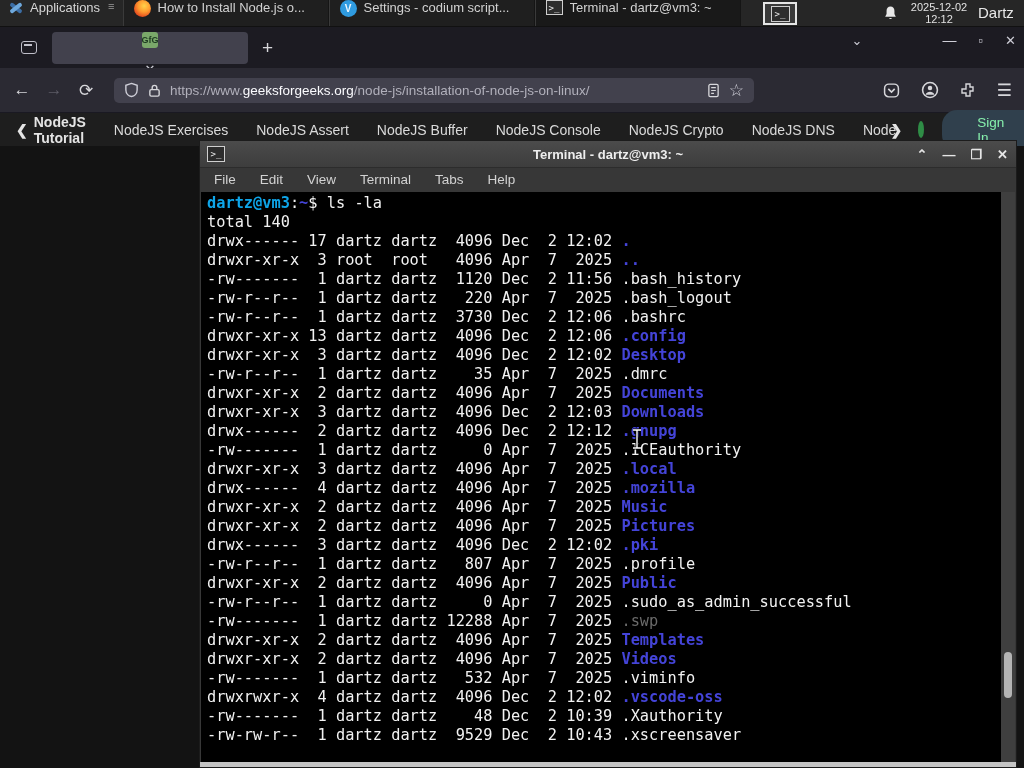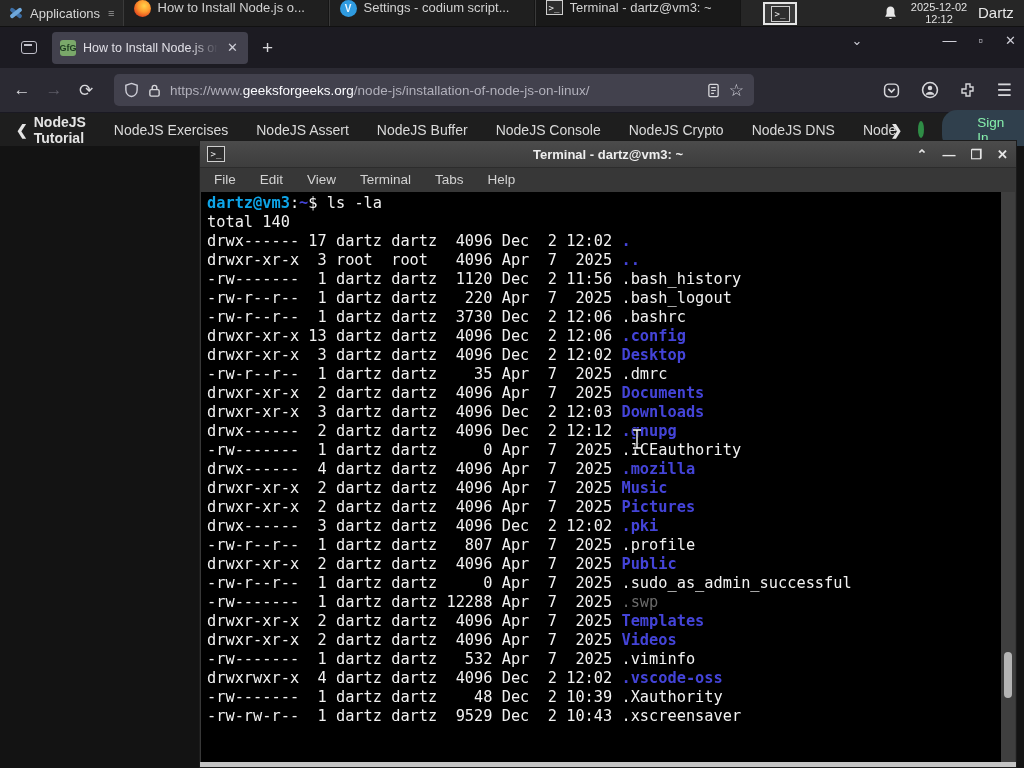--- a/index.html
+++ b/index.html
@@ -4,21 +4,21 @@
 <title>Terminal - dartz@vm3: ~</title>
 <style>
   * { margin:0; padding:0; box-sizing:border-box; }
   html,body { width:1024px; height:768px; overflow:hidden; background:#121212;
               font-family:"Liberation Sans", sans-serif; }
 
   
   #panel { position:absolute; left:0; top:0; width:1024px; height:27px;
            background:#262626; display:flex; align-items:stretch; color:#d6d6d6;
            font-size:13px; border-bottom:1px solid #111; }
-  .app-btn { display:flex; align-items:center; gap:6px; padding:0 8px; }
+  .app-btn { display:flex; align-items:flex-start; gap:6px; padding:0 8px; }
   .app-x { width:16px; height:16px; position:relative; }
   .app-x span { position:absolute; left:1px; top:6px; width:14px; height:4px; border-radius:2px;
                 background:#4f87c7; }
   .app-x span:nth-child(1){ transform:rotate(38deg); background:#3c6ea5;}
   .app-x span:nth-child(2){ transform:rotate(-38deg); background:#6ea8dc;}
   .app-menu-lines { color:#9a9a9a; font-size:11px; margin-left:2px; }
   .win-btn { display:flex; gap:7px; padding:0 10px; width:206px;
              background:#1f1f1f; border-left:1px solid #3a3a3a; border-right:1px solid #151515;
              overflow:hidden; white-space:nowrap; }
   .win-btn.active { background:#191919; }
@@ -39,35 +39,35 @@
            font-size:11px; line-height:12px; color:#e2e2e2; }
   #user { position:absolute; left:978px; top:4px; font-size:15px; color:#e8e8e8; }
 
   
   #tabbar { position:absolute; left:0; top:27px; width:1024px; height:41px;
             background:#1c1b22; display:flex; align-items:center; }
   .fxview { width:30px; height:30px; margin-left:14px; display:flex; align-items:center; justify-content:center; }
   .fxview-box { width:16px; height:13px; border:1.6px solid #bfbfc9; border-radius:3px; position:relative;}
   .fxview-box::after { content:""; position:absolute; left:2px; top:2px; width:8px; height:2px; background:#bfbfc9;}
   #tab { margin-left:8px; width:196px; height:32px; background:#42414d; border-radius:4px;
-         display:flex; align-items:center; padding:0 8px; gap:7px; }
+         display:flex; align-items:center; padding:0 8px; gap:7px;flex-direction:column; }
   .gfg-fav { width:16px; height:16px; border-radius:3px; background:#7aa86a; color:#1d3b21;
              font-size:9px; font-weight:bold; display:flex; align-items:center; justify-content:center; flex:none;}
   #tab-title { font-size:12.5px; color:#e0dfe6; white-space:nowrap; overflow:hidden; flex:1;
                -webkit-mask-image:linear-gradient(90deg,#000 80%,transparent); }
   .tab-close { color:#cfcfd8; font-size:13px; padding:0 2px; }
   .newtab { color:#d7d7db; font-size:19px; margin-left:14px; }
   #tab-controls { position:absolute; right:8px; top:32px; display:flex; gap:22px; color:#cfcfd8; font-size:13px; align-items:center;}
   #tab-controls .mini { font-size:14px; }
 
   #navbar { position:absolute; left:0; top:68px; width:1024px; height:45px;
             background:#2b2a33; display:flex; align-items:center; border-bottom:1px solid #1a1922;}
   .nav-ic { font-size:17px; color:#d7d7db; width:32px; text-align:center; }
   .nav-ic.disabled { color:#5c5b66; }
-  #urlbar { margin-left:12px; width:640px; height:32px; background:#42414d; border-radius:5px;
+  #urlbar { margin-left:12px; width:640px; height:25px; background:#42414d; border-radius:5px;
             display:flex; align-items:center; padding:0 10px; gap:9px; }
   #url-text { font-size:13.5px; color:#b1b0bb; white-space:nowrap; overflow:hidden; flex:1; }
   #url-text b { color:#fbfbfe; font-weight:normal; }
   .ubar-ic { color:#cfcfd8; font-size:14px; flex:none; }
   #nav-right { position:absolute; right:12px; display:flex; gap:21px; align-items:center; color:#d7d7db;}
 
   
   #subnav { position:absolute; left:0; top:113px; width:1024px; height:33px; background:#1e1e1e;
             display:flex; align-items:center; color:#e4e4e4; font-size:14px; }
   #subnav .chev { font-weight:bold; font-size:14px; margin:0 6px 0 16px; }
@@ -246,20 +246,21 @@
       <div class="tline"><span class="c-fg">-rw-------  1 dartz dartz  1120 Dec  2 11:56 </span><span class="c-fg">.bash_history</span></div>
       <div class="tline"><span class="c-fg">-rw-r--r--  1 dartz dartz   220 Apr  7  2025 </span><span class="c-fg">.bash_logout</span></div>
       <div class="tline"><span class="c-fg">-rw-r--r--  1 dartz dartz  3730 Dec  2 12:06 </span><span class="c-fg">.bashrc</span></div>
       <div class="tline"><span class="c-fg">drwxr-xr-x 13 dartz dartz  4096 Dec  2 12:06 </span><span class="c-blue">.config</span></div>
       <div class="tline"><span class="c-fg">drwxr-xr-x  3 dartz dartz  4096 Dec  2 12:02 </span><span class="c-blue">Desktop</span></div>
       <div class="tline"><span class="c-fg">-rw-r--r--  1 dartz dartz    35 Apr  7  2025 </span><span class="c-fg">.dmrc</span></div>
       <div class="tline"><span class="c-fg">drwxr-xr-x  2 dartz dartz  4096 Apr  7  2025 </span><span class="c-blue">Documents</span></div>
       <div class="tline"><span class="c-fg">drwxr-xr-x  3 dartz dartz  4096 Dec  2 12:03 </span><span class="c-blue">Downloads</span></div>
       <div class="tline"><span class="c-fg">drwx------  2 dartz dartz  4096 Dec  2 12:12 </span><span class="c-blue">.gnupg</span></div>
       <div class="tline"><span class="c-fg">-rw-------  1 dartz dartz     0 Apr  7  2025 </span><span class="c-fg">.ICEauthority</span></div>
+      <div class="tline"><span class="c-fg">drwxr-xr-x  3 dartz dartz  4096 Apr  7  2025 </span><span class="c-blue">.local</span></div>
       <div class="tline"><span class="c-fg">drwx------  4 dartz dartz  4096 Apr  7  2025 </span><span class="c-blue">.mozilla</span></div>
       <div class="tline"><span class="c-fg">drwxr-xr-x  2 dartz dartz  4096 Apr  7  2025 </span><span class="c-blue">Music</span></div>
       <div class="tline"><span class="c-fg">drwxr-xr-x  2 dartz dartz  4096 Apr  7  2025 </span><span class="c-blue">Pictures</span></div>
       <div class="tline"><span class="c-fg">drwx------  3 dartz dartz  4096 Dec  2 12:02 </span><span class="c-blue">.pki</span></div>
       <div class="tline"><span class="c-fg">-rw-r--r--  1 dartz dartz   807 Apr  7  2025 </span><span class="c-fg">.profile</span></div>
       <div class="tline"><span class="c-fg">drwxr-xr-x  2 dartz dartz  4096 Apr  7  2025 </span><span class="c-blue">Public</span></div>
       <div class="tline"><span class="c-fg">-rw-r--r--  1 dartz dartz     0 Apr  7  2025 </span><span class="c-fg">.sudo_as_admin_successful</span></div>
       <div class="tline"><span class="c-fg">-rw-------  1 dartz dartz 12288 Apr  7  2025 </span><span class="c-dim">.swp</span></div>
       <div class="tline"><span class="c-fg">drwxr-xr-x  2 dartz dartz  4096 Apr  7  2025 </span><span class="c-blue">Templates</span></div>
       <div class="tline"><span class="c-fg">drwxr-xr-x  2 dartz dartz  4096 Apr  7  2025 </span><span class="c-blue">Videos</span></div>

